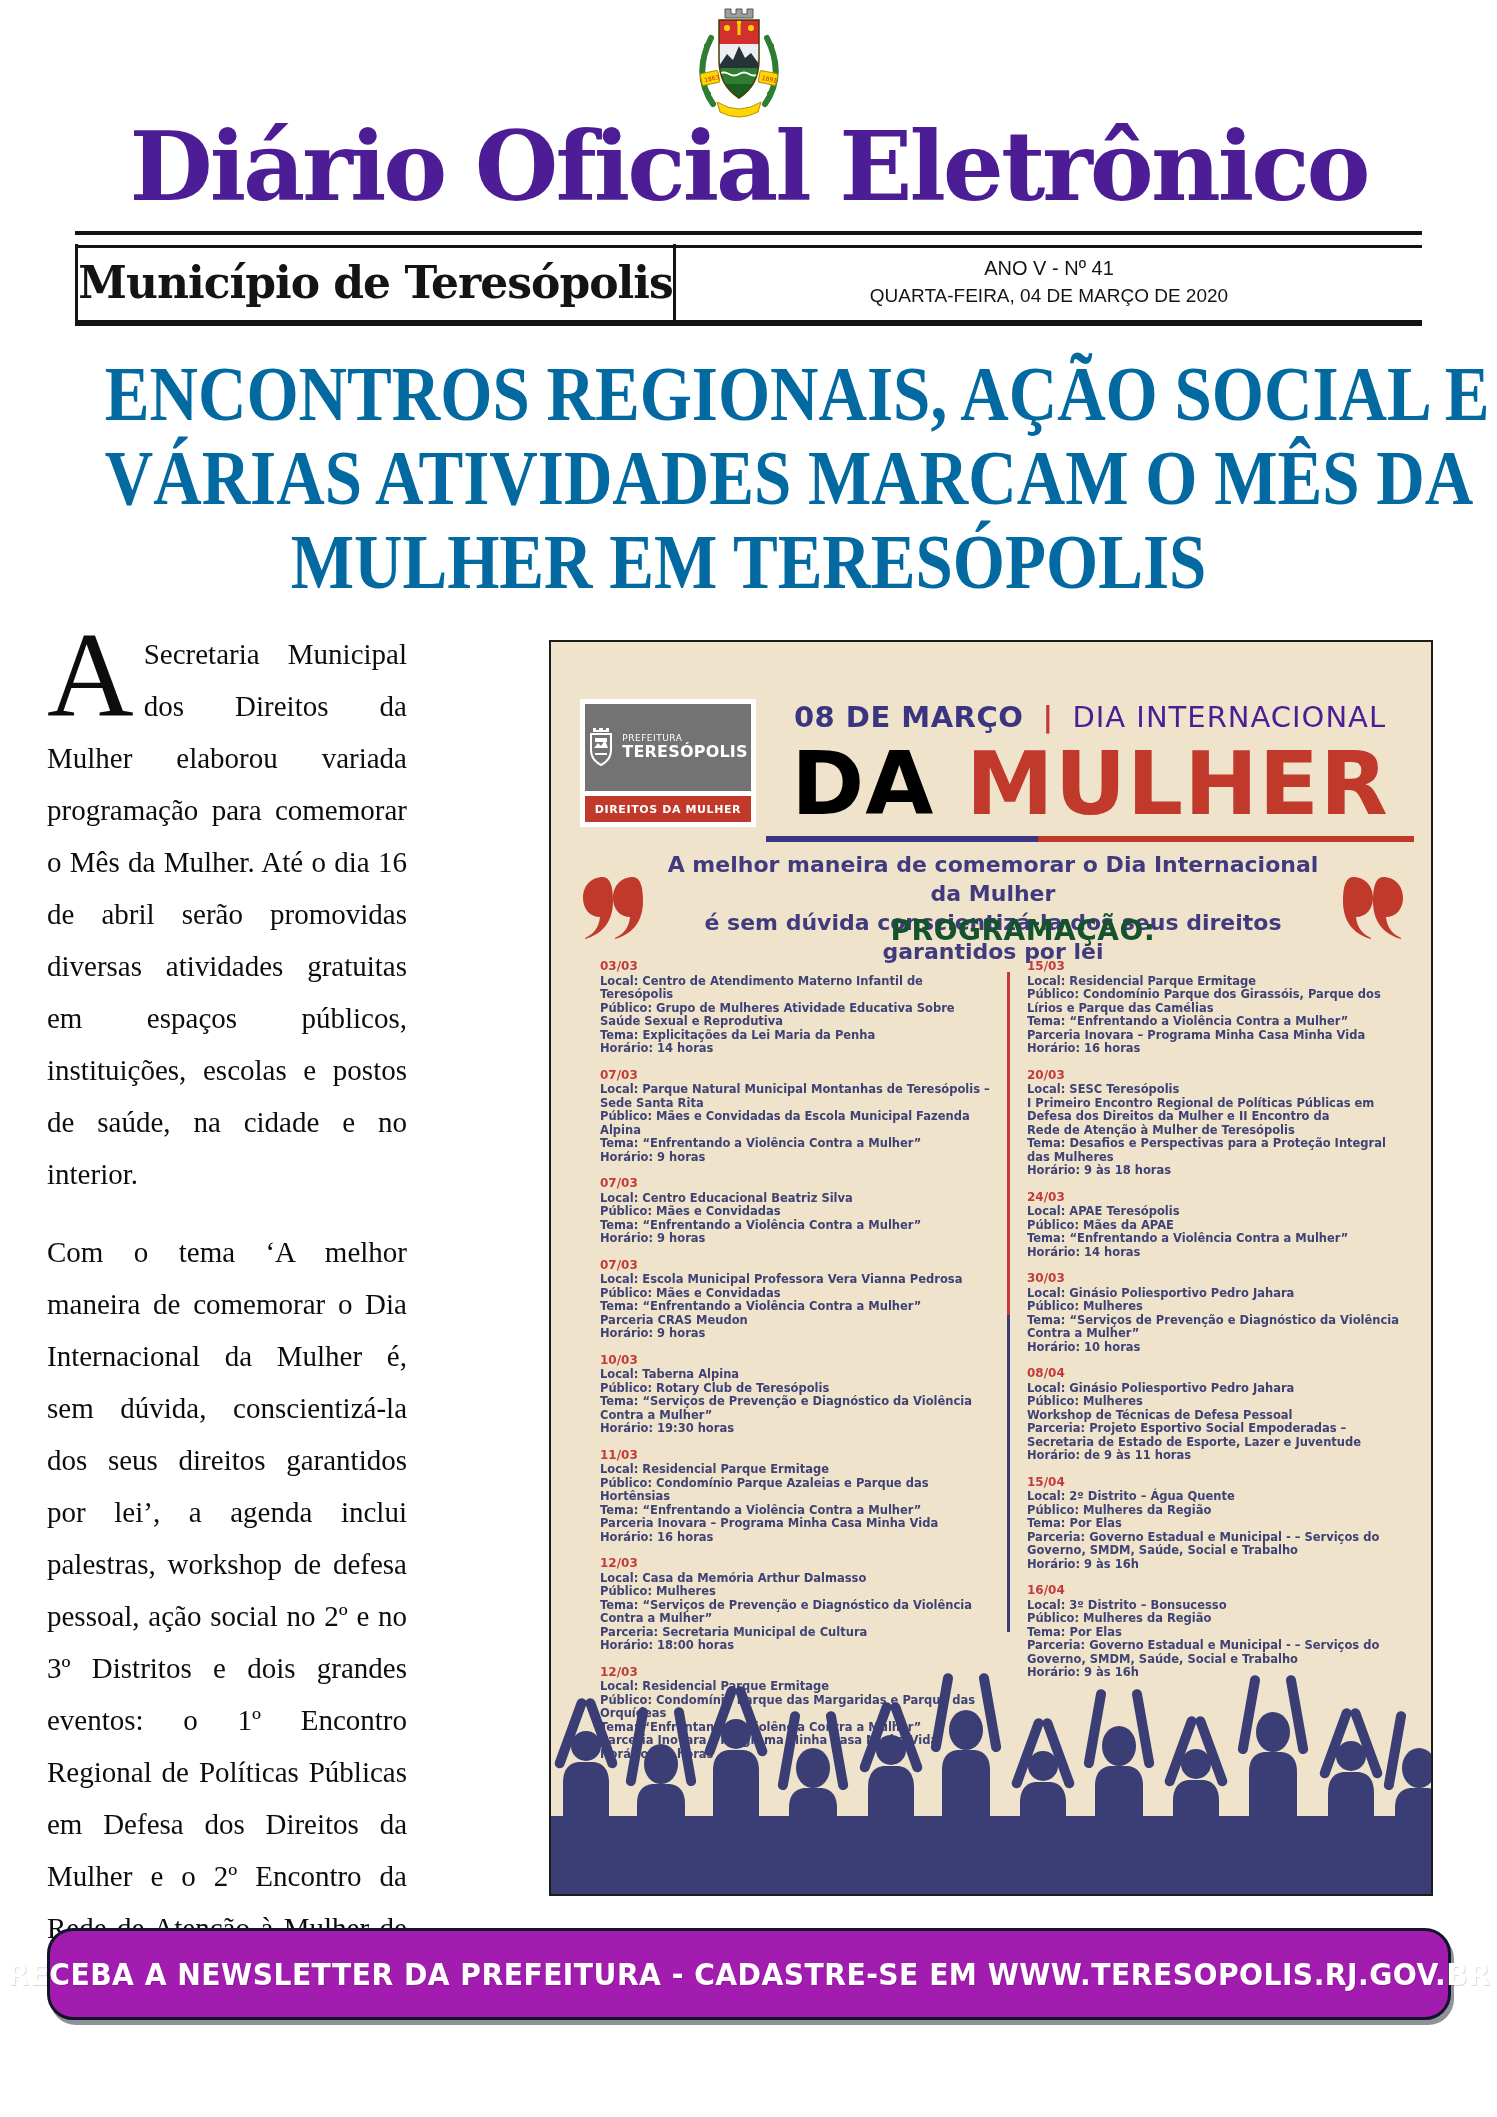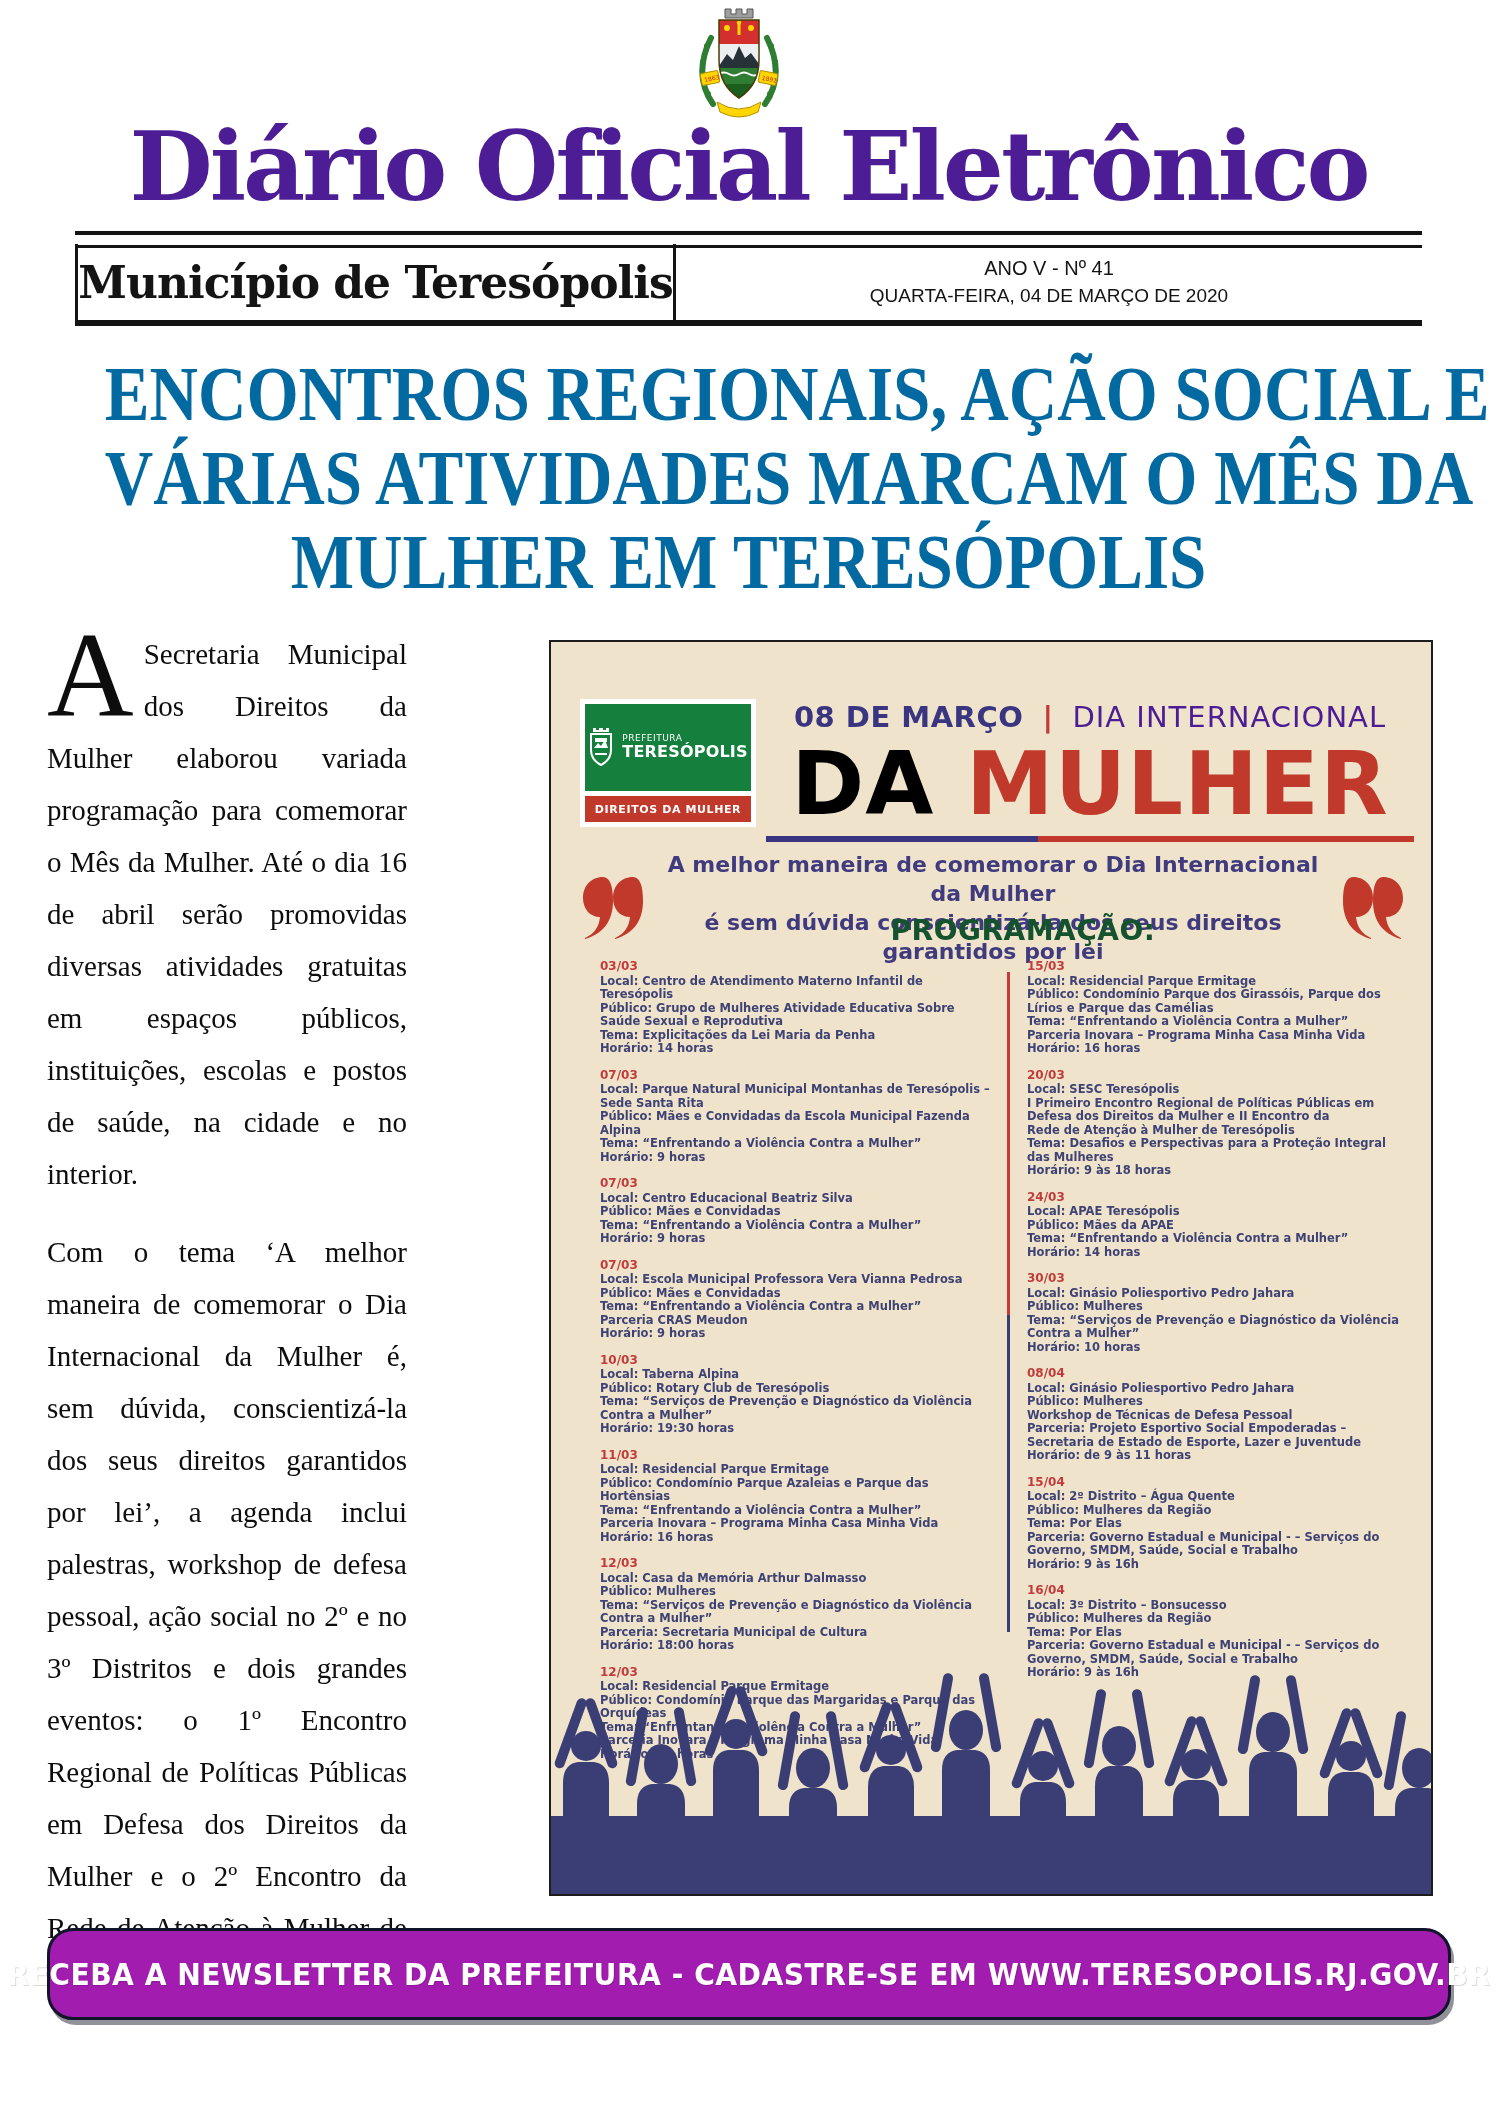--- a/index.html
+++ b/index.html
@@ -35,21 +35,21 @@
     font-family:"Liberation Serif",serif;font-weight:normal;}
   .article-col p{margin:0;}
   .article-col p + p{margin-top:26px;}
 
   
   .poster{position:absolute;left:549px;top:640px;width:884px;height:1256px;
     background:#EFE4CB;border:2px solid #1c1c1c;box-sizing:border-box;overflow:hidden;
     font-family:"DejaVu Sans",sans-serif;}
   .logo-box{position:absolute;left:29px;top:57px;width:176px;height:128px;background:#ffffff;
     padding:5px;box-sizing:border-box;display:flex;flex-direction:column;}
-  .logo-purple{background:#15803d;flex:1;display:flex;align-items:center;justify-content:center;gap:8px;}
+  .logo-purple{background:#737373;flex:1;display:flex;align-items:center;justify-content:center;gap:8px;}
   .logo-text{color:#fff;line-height:1.05;}
   .logo-text .small{font-size:9px;letter-spacing:.5px;}
   .logo-text .big{font-size:16px;font-weight:bold;letter-spacing:.2px;}
   .logo-red{background:#C0392B;height:26px;margin-top:5px;display:flex;align-items:center;justify-content:center;
     color:#fff;font-size:11px;font-weight:bold;letter-spacing:.6px;}
 
   .title-block{position:absolute;left:215px;top:58px;width:648px;text-align:center;}
   .date-line{font-size:29px;color:#3A3580;white-space:nowrap;}
   .date-line .d1{font-weight:bold;letter-spacing:.5px;}
   .date-line .sep{color:#C23B3B;font-weight:bold;padding:0 10px;}

